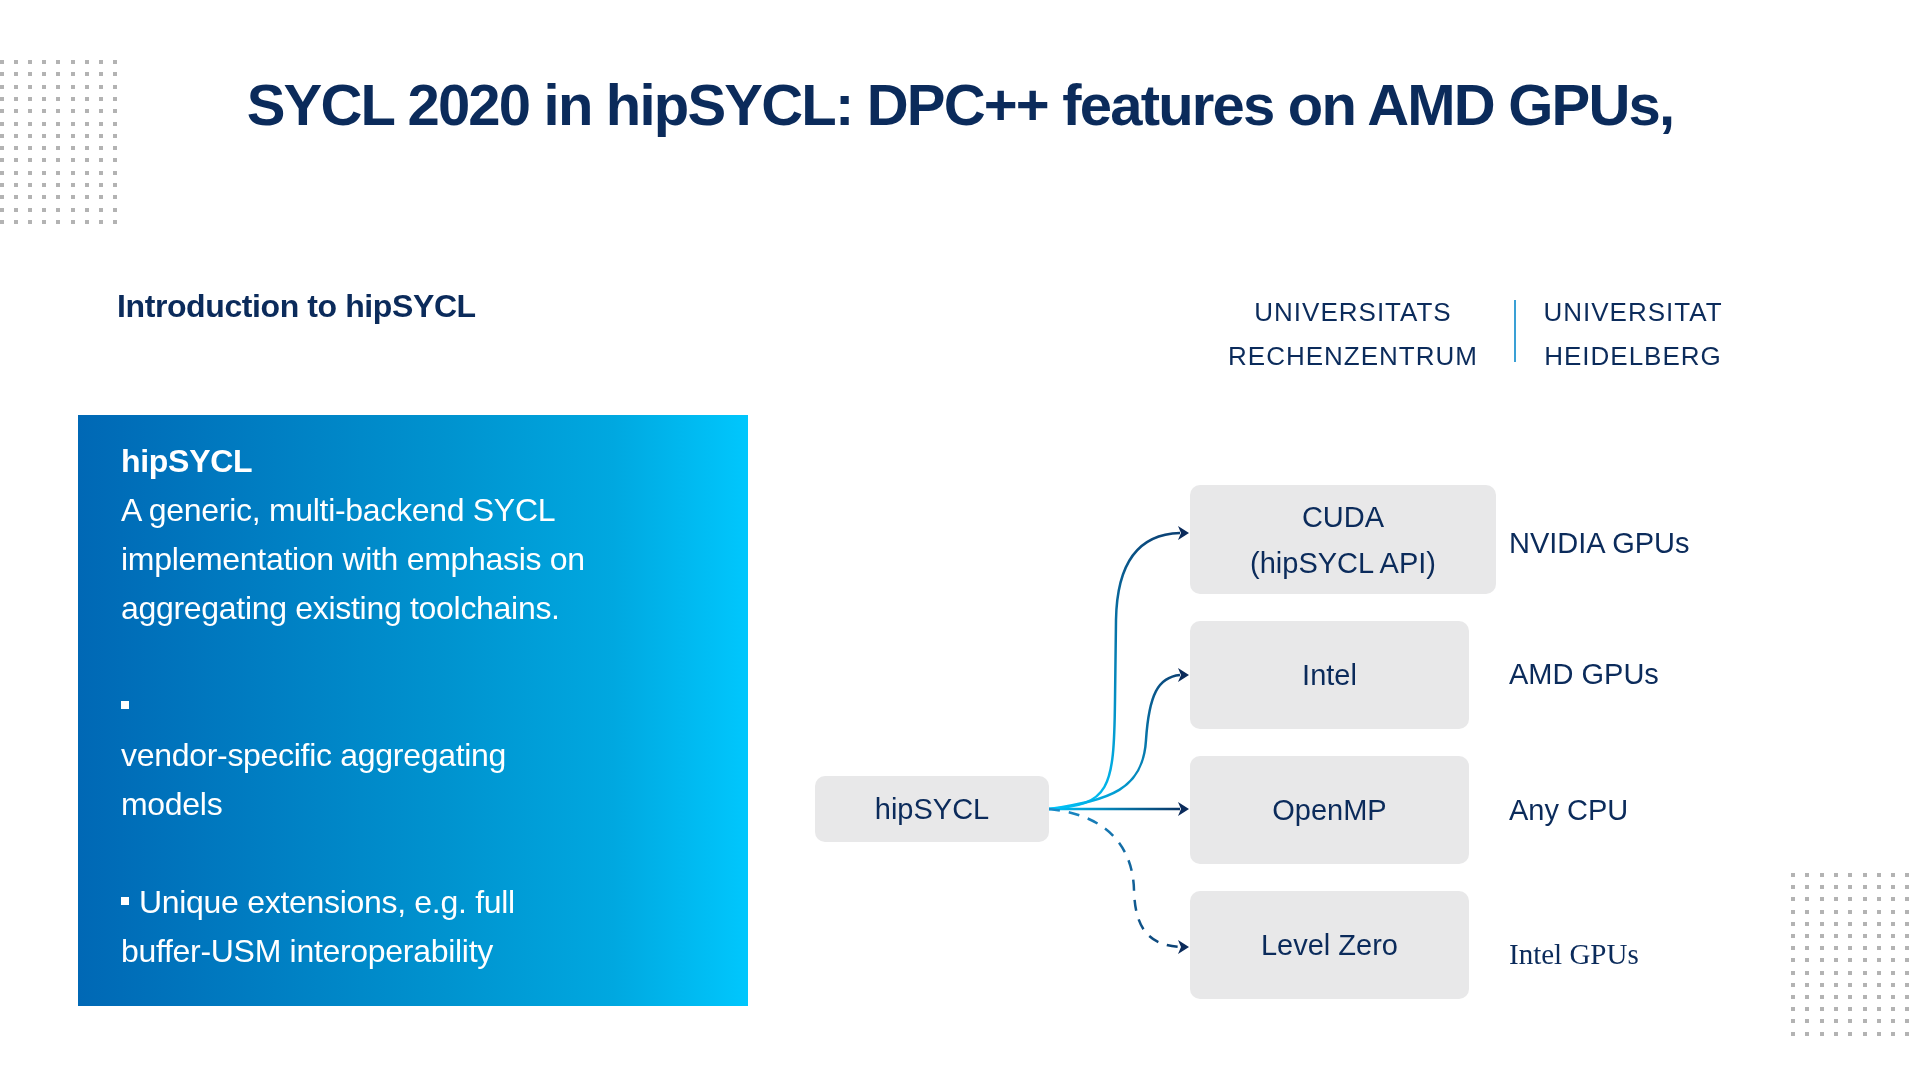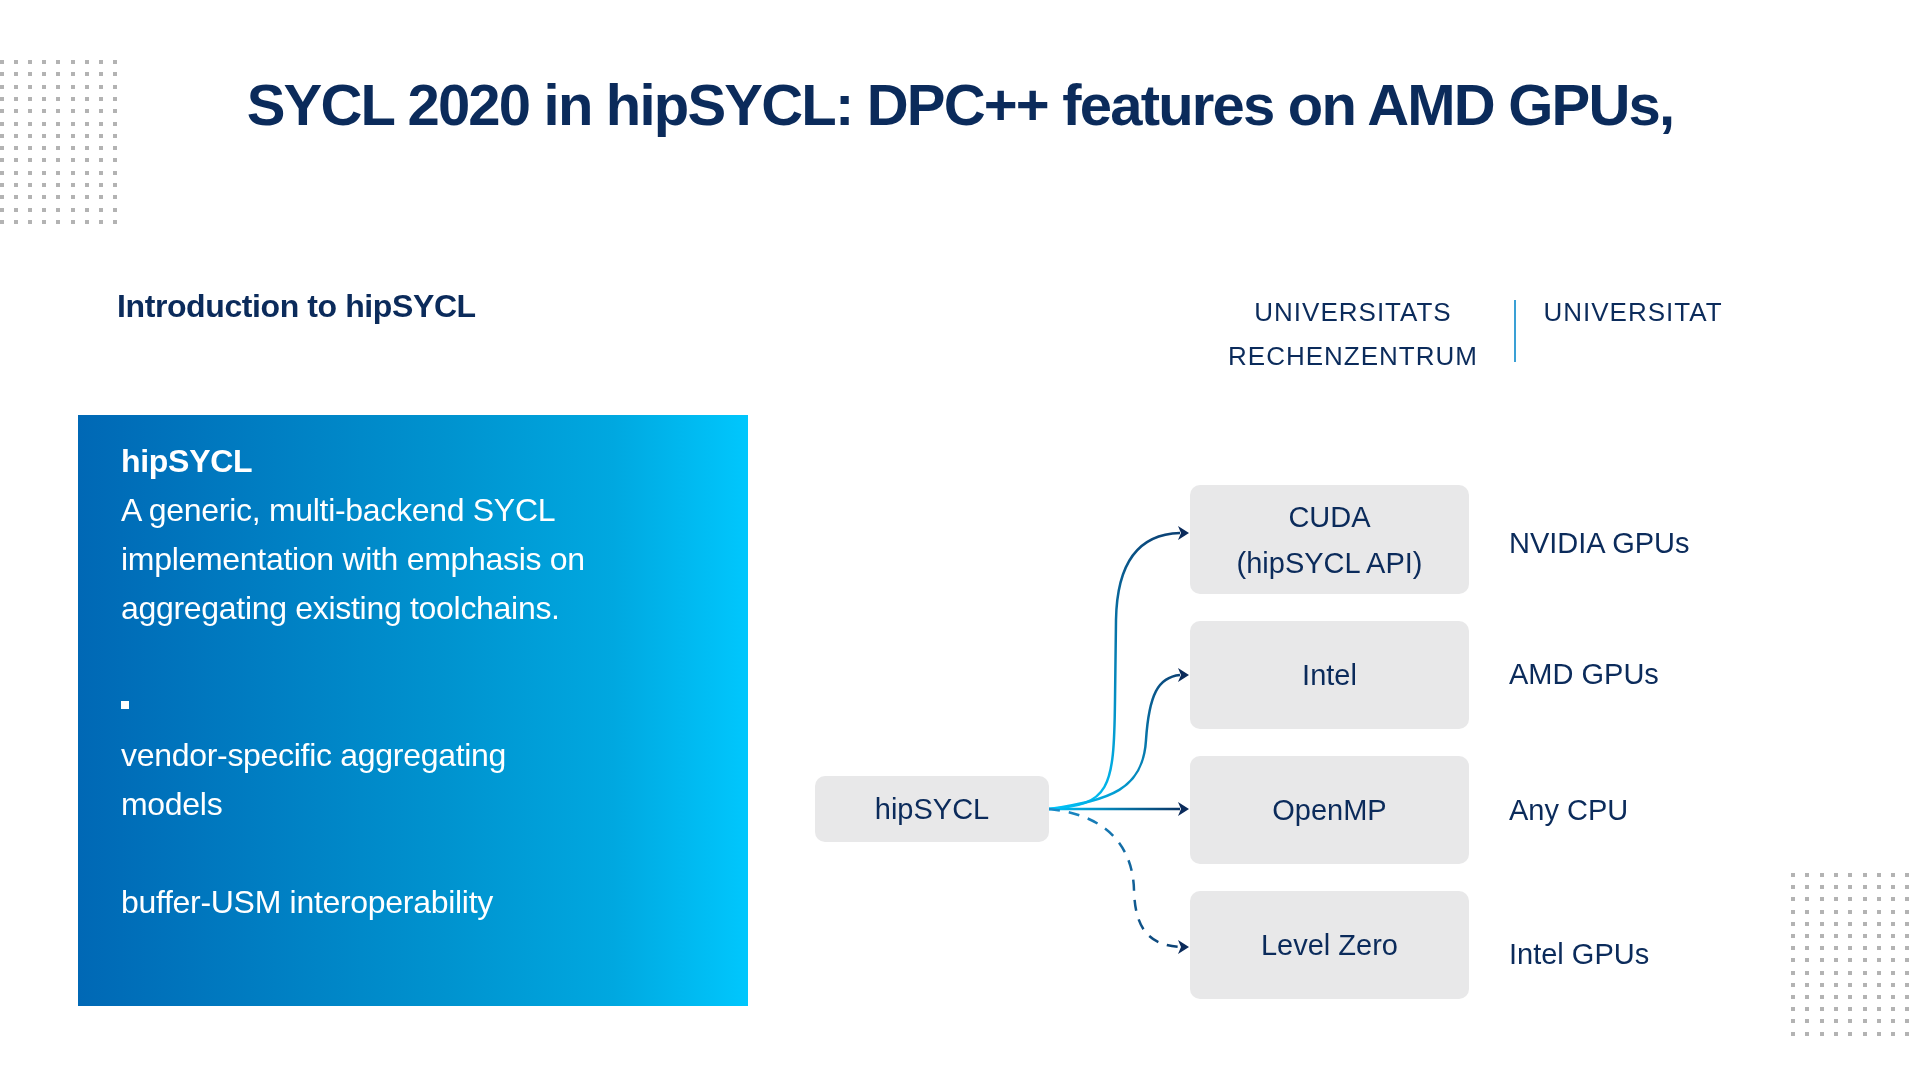--- a/index.html
+++ b/index.html
@@ -55,33 +55,33 @@
     display: inline-block; width: 8px; height: 8px; background: #fff;
     vertical-align: middle; margin-right: 10px; position: relative; top: -4px;
   }
 
   .node {
     position: absolute; background: #e8e8e9; border-radius: 10px;
     display: flex; align-items: center; justify-content: center; text-align: center;
     font-size: 29px; line-height: 46px; color: #0b2b5b;
   }
   #node-hipsycl { left: 815px; top: 776px; width: 234px; height: 66px; }
-  #node-cuda { left: 1190px; top: 485px; width: 279px; height: 109px; }
+  #node-cuda { left: 1190px; top: 485px; width: 306px; height: 109px; }
   #node-rocm { left: 1190px; top: 621px; width: 279px; height: 108px; }
   #node-openmp { left: 1190px; top: 756px; width: 279px; height: 108px; }
   #node-levelzero { left: 1190px; top: 891px; width: 279px; height: 108px; }
 
   .target-label {
     position: absolute; left: 1509px; font-size: 29px; color: #0b2b5b;
     white-space: nowrap; transform: translateY(-50%);
   }
   #label-nvidia { top: 543px; }
   #label-amd { top: 674px; }
   #label-cpu { top: 810px; }
-  #label-intel { top: 954px; }
+  #label-intel { top: 954px; font-family: Liberation Serif, serif; }
 
   #arrows { position: absolute; left: 0; top: 0; width: 1920px; height: 1080px; pointer-events: none; }
 </style>
 </head>
 <body>
 
 <div class="dotgrid" id="dots-tl">
     <span style="left: 0px; top: 0px;"></span>
     <span style="left: 14.1px; top: 0px;"></span>
     <span style="left: 28.2px; top: 0px;"></span>
@@ -344,33 +344,35 @@
 
 <div class="subtitle">Introduction to hipSYCL</div>
 
 <div class="uni-left">
   <div>UNIVERSITATS</div>
   <div>RECHENZENTRUM</div>
 </div>
 <div class="uni-divider"></div>
 <div class="uni-right">
   <div>UNIVERSITAT</div>
+  <div>HEIDELBERG</div>
 </div>
 
 <div class="info-box">
   <div class="content">
     <div class="line heading">hipSYCL</div>
     <div class="line">A generic, multi-backend SYCL</div>
     <div class="line">implementation with emphasis on</div>
     <div class="line">aggregating existing toolchains.</div>
     <div class="gap"></div>
     <div class="line"><span class="bullet"></span></div>
     <div class="line">vendor-specific aggregating</div>
     <div class="line">models</div>
     <div class="gap"></div>
+    <div class="line"><span class="bullet"></span><span>Unique extensions, e.g. full</span></div>
     <div class="line">buffer-USM interoperability</div>
   </div>
 </div>
 
 <svg id="arrows" xmlns="http://www.w3.org/2000/svg">
   <defs>
     <linearGradient id="grad-cuda" gradientUnits="userSpaceOnUse" x1="1049" y1="809" x2="1188" y2="533">
       <stop offset="0" stop-color="#00c7fd"></stop>
         <stop offset="1" stop-color="#0b3f72"></stop>
     </linearGradient>

